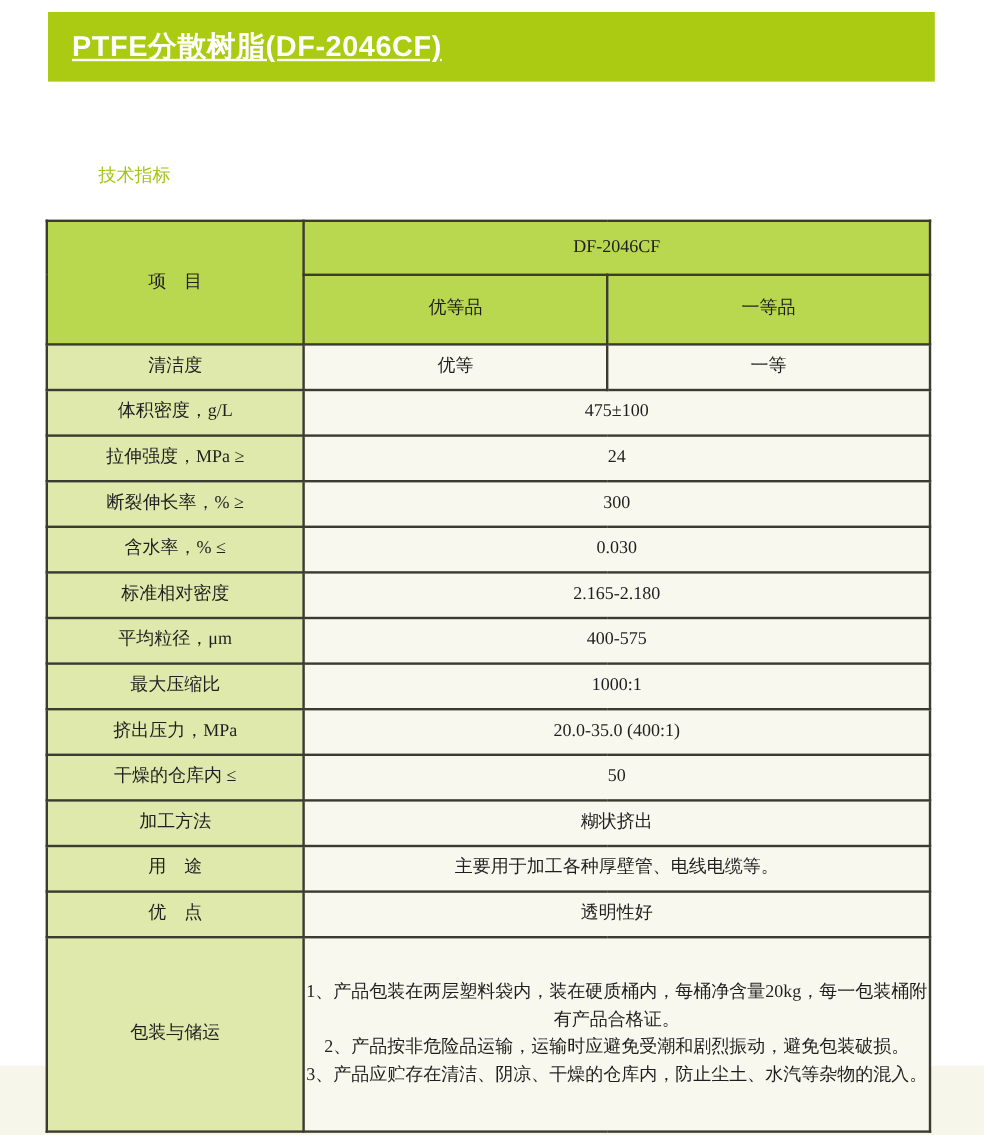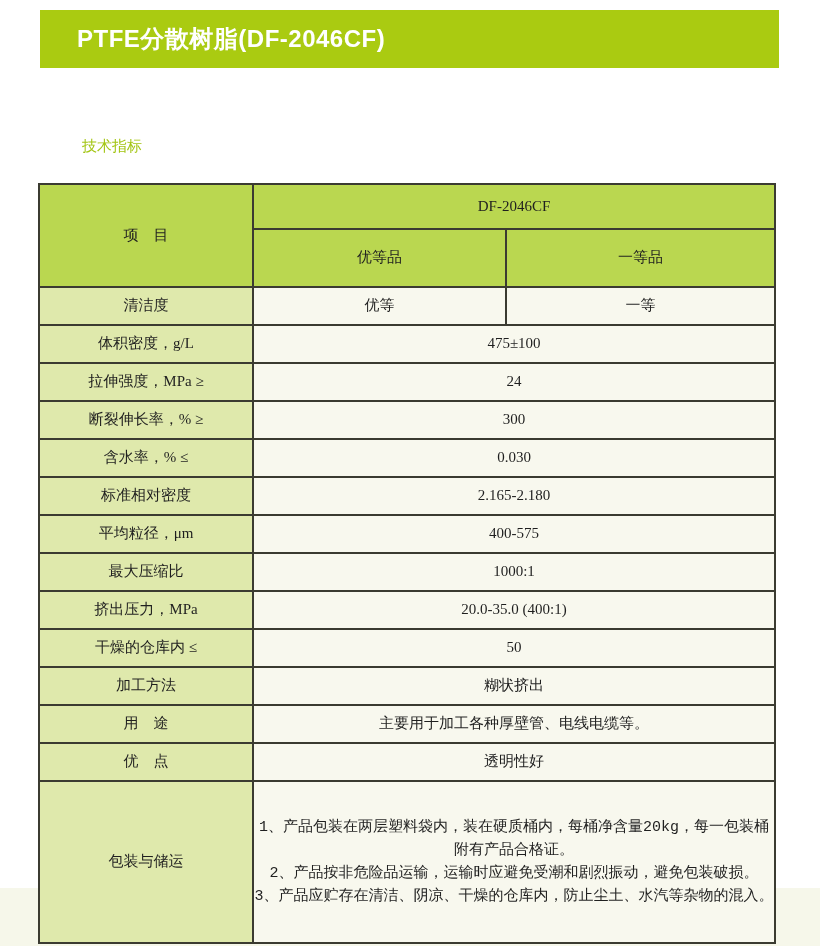--- a/index.html
+++ b/index.html
@@ -33,23 +33,24 @@
     height: 58px;
     background: #aacb11;
     display: flex;
     align-items: center;
   }
   .banner-title {
     color: #ffffff;
     font-family: "Liberation Sans", "DejaVu Sans", sans-serif;
     font-weight: bold;
     font-size: 24px;
-    padding-left: 37px;
+    padding-left: 20px;
     letter-spacing: 0.5px;
     white-space: nowrap;
+    text-decoration: underline;
   }
   .section-label {
     position: absolute;
     left: 38px;
     top: 137px;
     color: #a3c513;
     font-family: "Liberation Sans", "DejaVu Sans", sans-serif;
     font-size: 15px;
     font-weight: 500;
     margin-left: 44px;
@@ -81,21 +82,20 @@
   td.val {
     background: #f8f8ee;
   }
   tr.h1 { height: 45px; }
   tr.h2 { height: 58px; }
   tr.r  { height: 38px; }
   tr.pack { height: 162px; }
   td.pack-val {
     text-align: left;
     padding: 12px 14px;
-    font-family: Liberation Mono, monospace;
   }
   .pack-line {
     line-height: 1.55;
   }
 </style>
 </head>
 <body>
 
 <div class="page">
 

